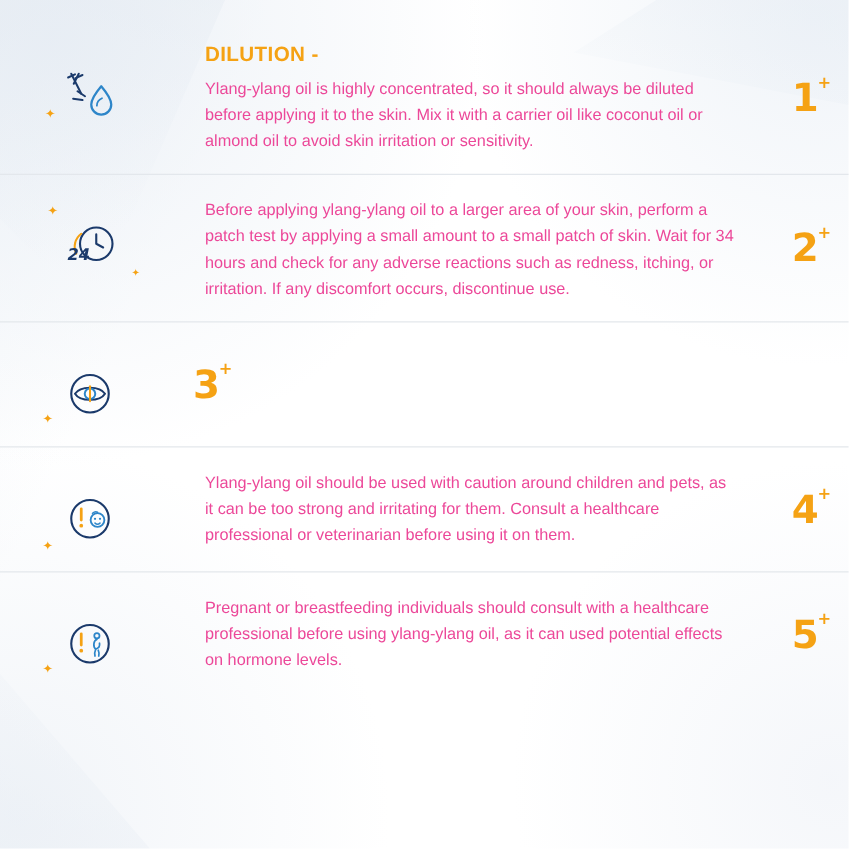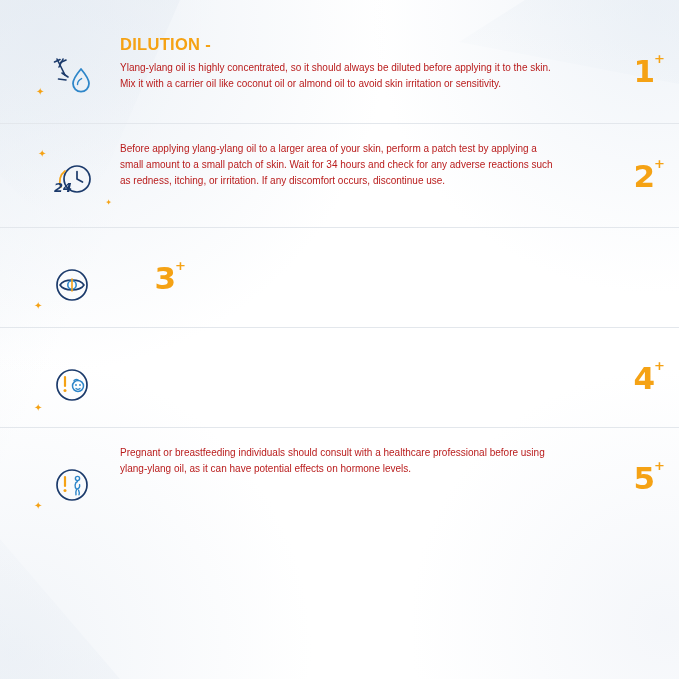--- a/index.html
+++ b/index.html
@@ -81,36 +81,37 @@
     justify-content: center;
     padding-top: 14px;
     position: relative;
   }
   .icon-col svg { display: block; }
 
   .text-col {
     flex: 1 1 auto;
     padding-right: 12px;
     min-width: 0;
+    margin-left: 44px;
   }
 
   .tip-title {
     color: #f5a214;
     font-size: 16.5px;
     font-weight: bold;
     letter-spacing: .3px;
     margin: 0 0 6px 0;
     line-height: 1.15;
     text-transform: uppercase;
   }
   .tip-title .dash { font-weight: bold; }
 
   .tip-body {
-    color: #b91c1c;
-    font-size: 10px;
+    color: #ec4899;
+    font-size: 13px;
     line-height: 1.62;
     margin: 0;
     max-width: 442px;
   }
 
   .num-col {
     width: 56px;
     flex: 0 0 56px;
     display: flex;
     align-items: center;
@@ -237,20 +238,21 @@
           <path d="M21 18 L21 27" stroke="#f5a214" stroke-width="2.2" stroke-linecap="round"></path>
           <circle cx="21" cy="31.5" r="1.5" fill="#f5a214"></circle>
           <circle cx="34" cy="27" r="5.5" fill="none" stroke="#2e86c9" stroke-width="1.5"></circle>
           <circle cx="32" cy="26" r="0.9" fill="#2e86c9"></circle>
           <circle cx="36" cy="26" r="0.9" fill="#2e86c9"></circle>
           <path d="M32 29.5 C33.2 30.6 34.8 30.6 36 29.5" fill="none" stroke="#2e86c9" stroke-width="1.2" stroke-linecap="round"></path>
           <path d="M30 21.6 C31.4 20.4 33 20.2 34 20.8" fill="none" stroke="#2e86c9" stroke-width="1.3" stroke-linecap="round"></path>
         </svg>
       </div>
       <div class="text-col">
+        <p class="tip-body">Ylang-ylang oil should be used with caution around children and pets, as it can be too strong and irritating for them. Consult a healthcare professional or veterinarian before using it on them.</p>
       </div>
       <div class="num-col">
         <span class="num">
           <span>4</span>
           <span class="plus">+</span>
         </span>
       </div>
     </div>
   </div>
 
@@ -262,21 +264,21 @@
           <circle cx="28" cy="26" r="15" fill="none" stroke="#1b3a6b" stroke-width="1.7"></circle>
           <path d="M21 18 L21 27" stroke="#f5a214" stroke-width="2.2" stroke-linecap="round"></path>
           <circle cx="21" cy="31.5" r="1.5" fill="#f5a214"></circle>
           <circle cx="33.5" cy="19.5" r="2.1" fill="none" stroke="#2e86c9" stroke-width="1.4"></circle>
           <path d="M33.5 22.5 C30.5 23.6 30.4 28.6 32.6 30.2 C31.6 32.6 31.6 34.4 32 35.8" fill="none" stroke="#2e86c9" stroke-width="1.4" stroke-linecap="round" stroke-linejoin="round"></path>
           <path d="M32.6 30.2 C35 29.6 36 27.8 35.6 25.6" fill="none" stroke="#2e86c9" stroke-width="1.4" stroke-linecap="round"></path>
           <path d="M34.6 31.2 C35.4 33 35.4 34.6 35 35.8" fill="none" stroke="#2e86c9" stroke-width="1.4" stroke-linecap="round"></path>
         </svg>
       </div>
       <div class="text-col">
-        <p class="tip-body">Pregnant or breastfeeding individuals should consult with a healthcare professional before using ylang-ylang oil, as it can have potential effects on hormone levels.</p>
+        <p class="tip-body">Pregnant or breastfeeding individuals should consult with a healthcare professional before using ylang-ylang oil, as it can used potential effects on hormone levels.</p>
       </div>
       <div class="num-col">
         <span class="num">
           <span>5</span>
           <span class="plus">+</span>
         </span>
       </div>
     </div>
   </div>
 

